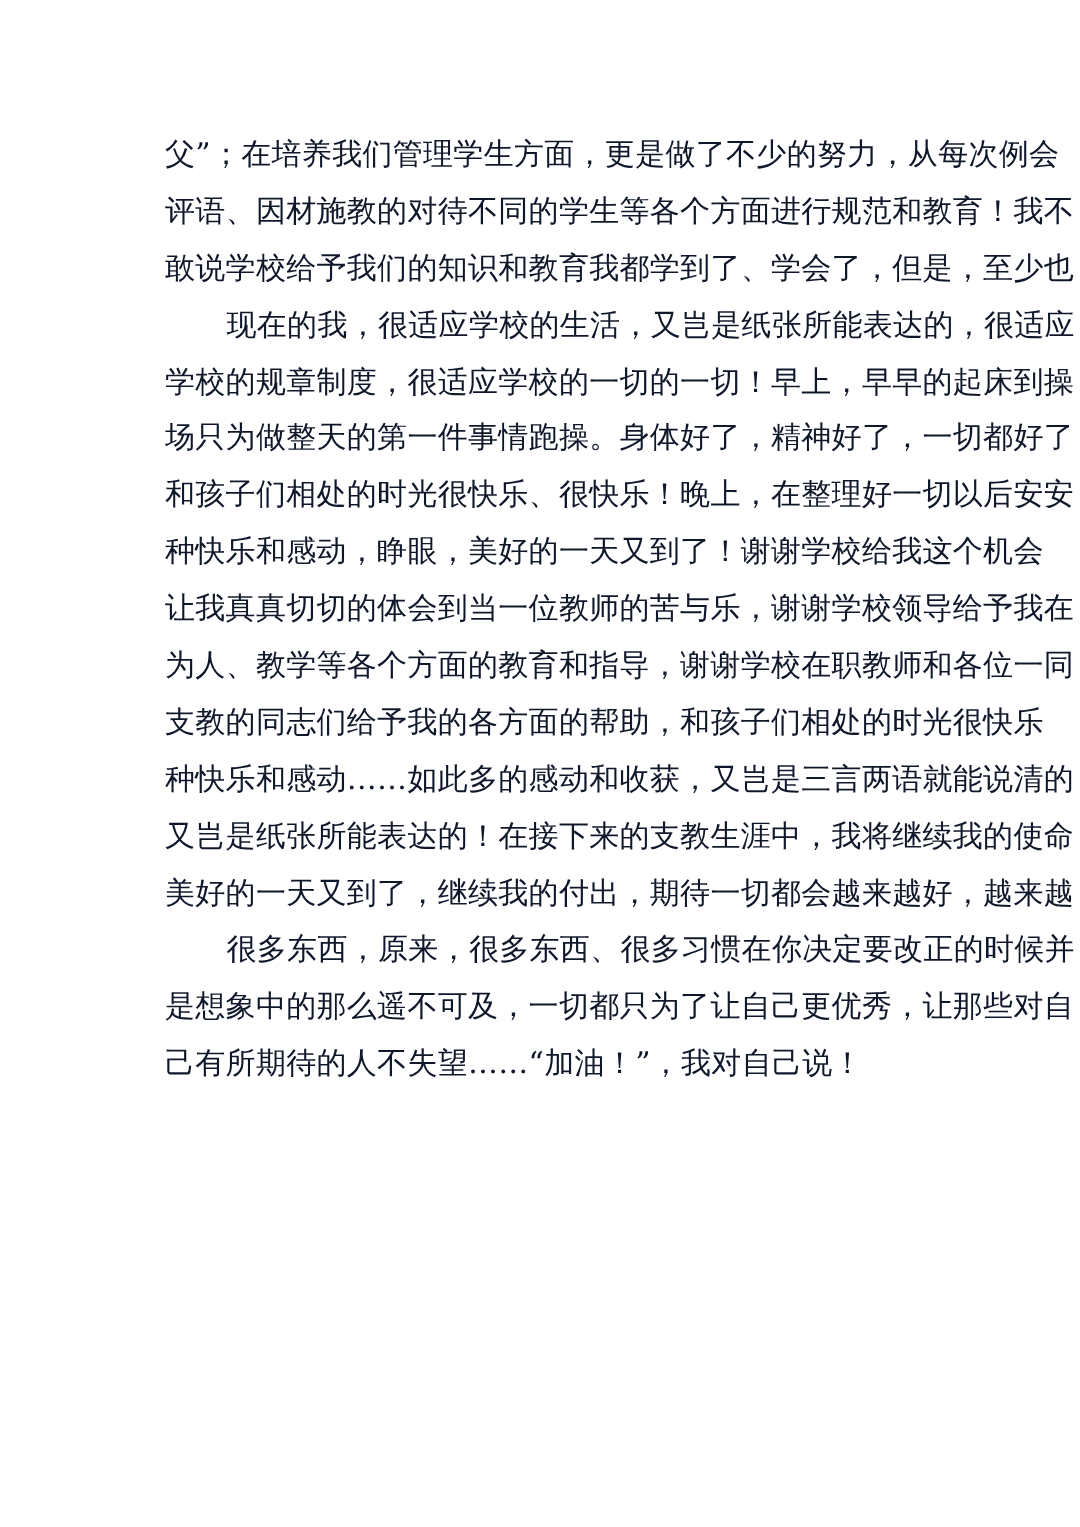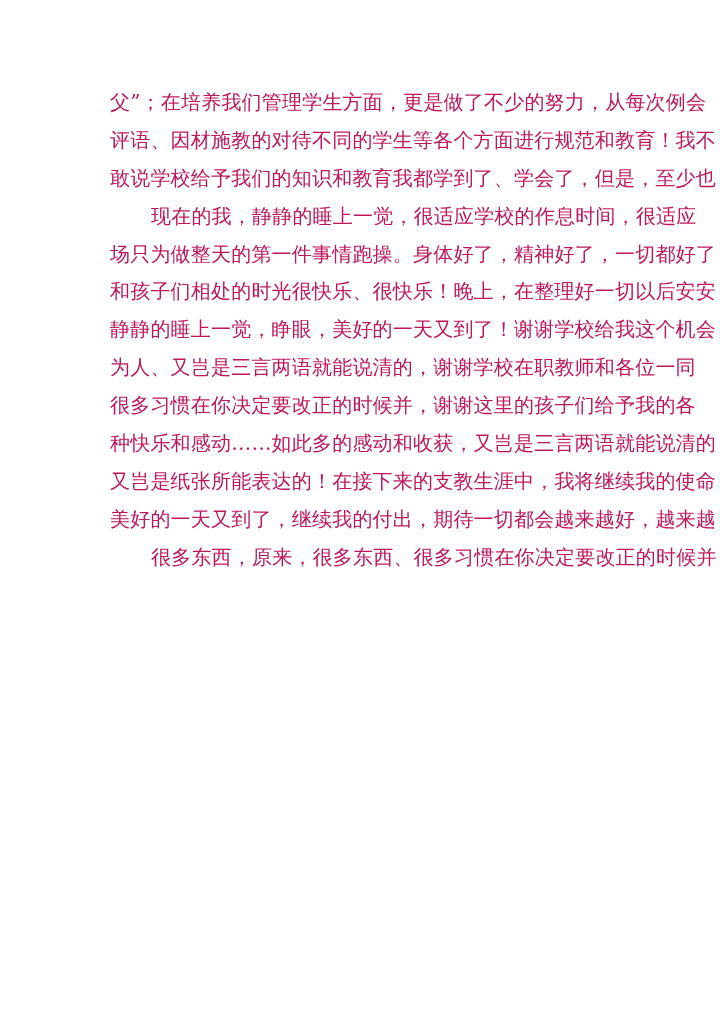--- a/index.html
+++ b/index.html
@@ -3,42 +3,46 @@
 <meta charset="utf-8">
 <style>
   html, body { margin: 0; padding: 0; background: #ffffff; }
   body { width: 720px; height: 1018px; overflow: hidden; position: relative; }
   .page { position: absolute; left: 110px; top: 84px; width: 504px; }
   .line {
     font-family: "DejaVu Serif", "Liberation Serif", serif;
     font-size: 20px;
     line-height: 37.9px;
     height: 37.9px;
-    color: #be185d;
+    color: #0f172a;
     white-space: nowrap;
     letter-spacing: 0.2px;
   }
   .indent { padding-left: 41px; }
 </style>
 </head>
 <body>
 
 <div class="page">
   <div>
     <div class="line">父”；在培养我们管理学生方面，更是做了不少的努力，从每次例会</div>
     <div class="line">评语、因材施教的对待不同的学生等各个方面进行规范和教育！我不</div>
     <div class="line">敢说学校给予我们的知识和教育我都学到了、学会了，但是，至少也</div>
   </div>
   <div>
-    <div class="line indent">现在的我，静静的睡上一觉，很适应学校的作息时间，很适应</div>
+    <div class="line indent">现在的我，很适应学校的生活，又岂是纸张所能表达的，很适应</div>
+    <div class="line">学校的规章制度，很适应学校的一切的一切！早上，早早的起床到操</div>
     <div class="line">场只为做整天的第一件事情跑操。身体好了，精神好了，一切都好了！</div>
     <div class="line">和孩子们相处的时光很快乐、很快乐！晚上，在整理好一切以后安安</div>
-    <div class="line">静静的睡上一觉，睁眼，美好的一天又到了！谢谢学校给我这个机会</div>
-    <div class="line">为人、又岂是三言两语就能说清的，谢谢学校在职教师和各位一同</div>
-    <div class="line">很多习惯在你决定要改正的时候并，谢谢这里的孩子们给予我的各</div>
+    <div class="line">种快乐和感动，睁眼，美好的一天又到了！谢谢学校给我这个机会</div>
+    <div class="line">让我真真切切的体会到当一位教师的苦与乐，谢谢学校领导给予我在</div>
+    <div class="line">为人、教学等各个方面的教育和指导，谢谢学校在职教师和各位一同</div>
+    <div class="line">支教的同志们给予我的各方面的帮助，和孩子们相处的时光很快乐</div>
     <div class="line">种快乐和感动……如此多的感动和收获，又岂是三言两语就能说清的，</div>
     <div class="line">又岂是纸张所能表达的！在接下来的支教生涯中，我将继续我的使命，</div>
     <div class="line">美好的一天又到了，继续我的付出，期待一切都会越来越好，越来越</div>
   </div>
   <div>
     <div class="line indent">很多东西，原来，很多东西、很多习惯在你决定要改正的时候并</div>
+    <div class="line">是想象中的那么遥不可及，一切都只为了让自己更优秀，让那些对自</div>
+    <div class="line">己有所期待的人不失望……“加油！”，我对自己说！</div>
   </div>
 </div>
 
 </body></html>

